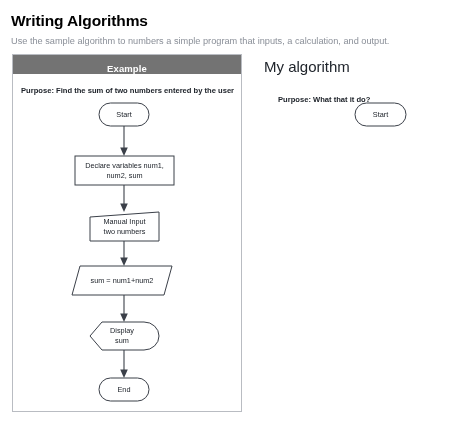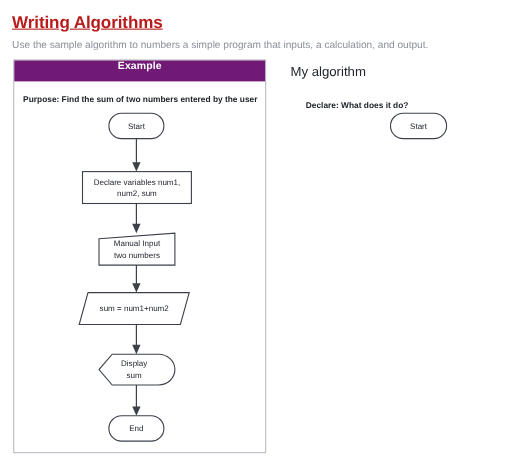--- a/index.html
+++ b/index.html
@@ -19,25 +19,24 @@
   
   #page-header {
     position: absolute;
     left: 11px;
     top: 12px;
     width: 452px;
   }
   #page-title {
     font-size: 15.5px;
     font-weight: bold;
-    color: #b91c1c;
+    color: #000000;
     letter-spacing: -0.1px;
     margin: 0 0 7px 0;
     line-height: 1.1;
-    text-decoration: underline;
   }
   #page-subtitle {
     font-size: 9.2px;
     color: #8a8f98;
     margin: 0;
     line-height: 1.2;
     font-weight: normal;
   }
 
   
@@ -46,46 +45,46 @@
     left: 12px;
     top: 54px;
     width: 230px;
     height: 358px;
     border: 1px solid #b9bcc2;
     background: #ffffff;
     box-sizing: border-box;
   }
   #example-header-bar {
     height: 19px;
-    background: #701a75;
+    background: #737373;
     color: #ffffff;
     font-size: 9.5px;
     font-weight: bold;
     display: flex;
-    align-items: flex-start;
+    align-items: flex-end;
     justify-content: center;
     letter-spacing: 0.1px;
   }
   #example-purpose {
     font-size: 7.6px;
     font-weight: bold;
     color: #20252c;
     margin: 12px 0 12px 8px;
     line-height: 1.2;
   }
 
   
   #my-panel {
     position: absolute;
     left: 264px;
     top: 58px;
     width: 200px;
   }
   #my-title {
-    font-size: 12px;
+    font-size: 15px;
     color: #20252c;
     margin: 0;
     font-weight: normal;
     line-height: 1.2;
   }
   #my-purpose {
     font-size: 7.6px;
     font-weight: bold;
     color: #20252c;
     margin: 19px 0 0 14px;
@@ -192,21 +191,21 @@
   </g>
 
   <g>
     <rect class="shape" x="87" y="282" width="50" height="23" rx="11.5" ry="11.5"></rect>
     <text class="shape-label" x="112" y="294.3">End</text>
   </g>
 </svg>
 
 <div id="my-panel">
   <div id="my-title">My algorithm</div>
-  <div id="my-purpose">Declare: What does it do?</div>
+  <div id="my-purpose">Purpose: What that it do?</div>
 </div>
 
 <svg id="my-flow" class="flow-svg" width="200" height="80" viewBox="0 0 200 80">
   <g>
     <rect class="shape" x="91" y="11" width="51" height="23" rx="11.5" ry="11.5"></rect>
     <text class="shape-label" x="116.5" y="23.3">Start</text>
   </g>
 </svg>
 
 </body></html>

